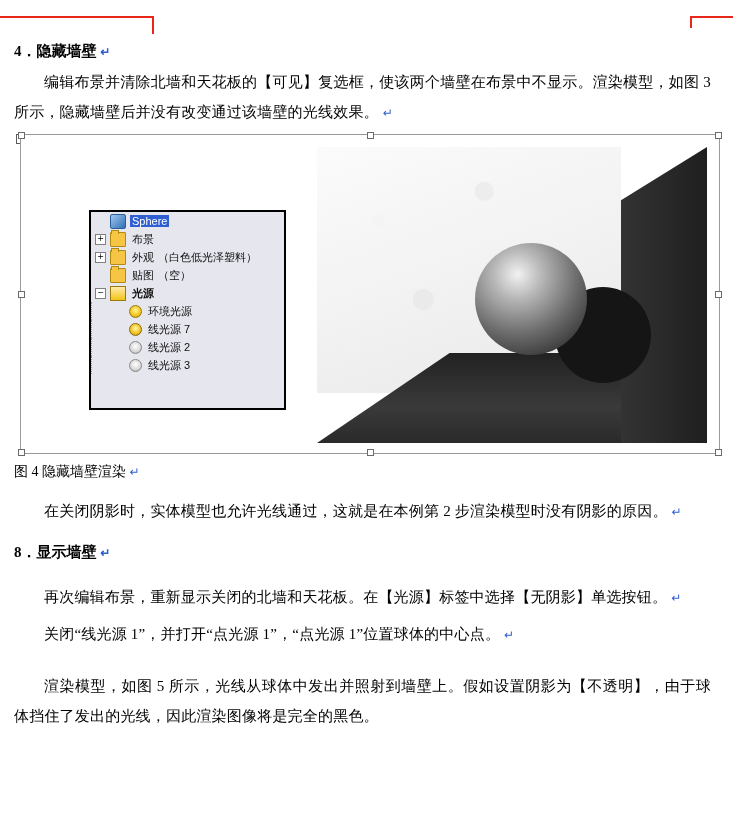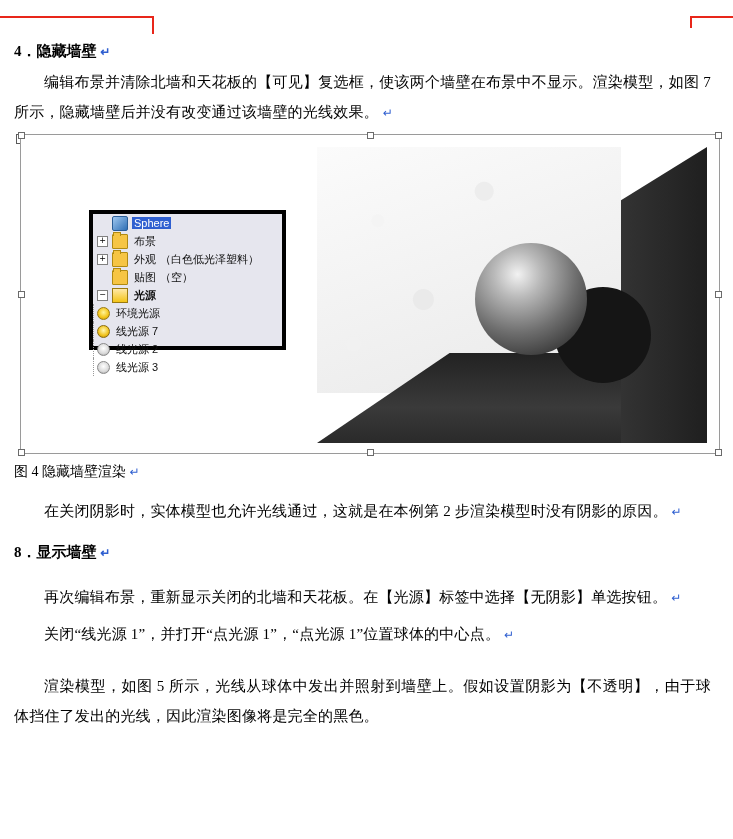--- a/index.html
+++ b/index.html
@@ -122,37 +122,37 @@
     color: #333;
     font-family: "Liberation Sans", sans-serif;
   }
 
   
   .tree-panel {
     position: absolute;
     left: 68px;
     top: 75px;
     width: 197px;
-    height: 140px;
+    height: 200px;
     background: #e6e6ee;
-    border: 4px solid #000000;
+    border: 2px solid #000000;
     box-sizing: border-box;
     font-family: "Liberation Sans", "DejaVu Sans", sans-serif;
     font-size: 11px;
     color: #101010;
   }
   .tree-row {
     display: flex;
     align-items: center;
     height: 18px;
     padding-left: 2px;
     white-space: nowrap;
   }
   .tree-indent-1 { padding-left: 4px; }
-  .tree-indent-2 { padding-left: 3px; }
+  .tree-indent-2 { padding-left: 37px; }
   .expander {
     width: 9px; height: 9px;
     border: 1px solid #808080;
     background: #fff;
     font-size: 8px;
     line-height: 7px;
     text-align: center;
     color: #000;
     margin-right: 4px;
     font-family: "DejaVu Sans", sans-serif;
@@ -289,21 +289,21 @@
   <div class="mark mark-top-right-v"></div>
 
   <div class="content" style="top:20px;">
 
     <p class="heading">
       <span>4．隐藏墙壁</span>
       <span class="pilcrow">↵</span>
     </p>
 
     <p class="para indent">
-      <span>编辑布景并清除北墙和天花板的【可见】复选框，使该两个墙壁在布景中不显示。渲染模型，如图 7 所示，隐藏墙壁后并没有改变通过该墙壁的光线效果。</span>
+      <span>编辑布景并清除北墙和天花板的【可见】复选框，使该两个墙壁在布景中不显示。渲染模型，如图 3 所示，隐藏墙壁后并没有改变通过该墙壁的光线效果。</span>
       <span class="pilcrow">↵</span>
     </p>
 
     <div class="figure-wrap">
       <div class="anchor-icon">+</div>
 
       <div class="figure-box">
         <div class="handle h-tl"></div>
         <div class="handle h-tc"></div>
         <div class="handle h-tr"></div>

